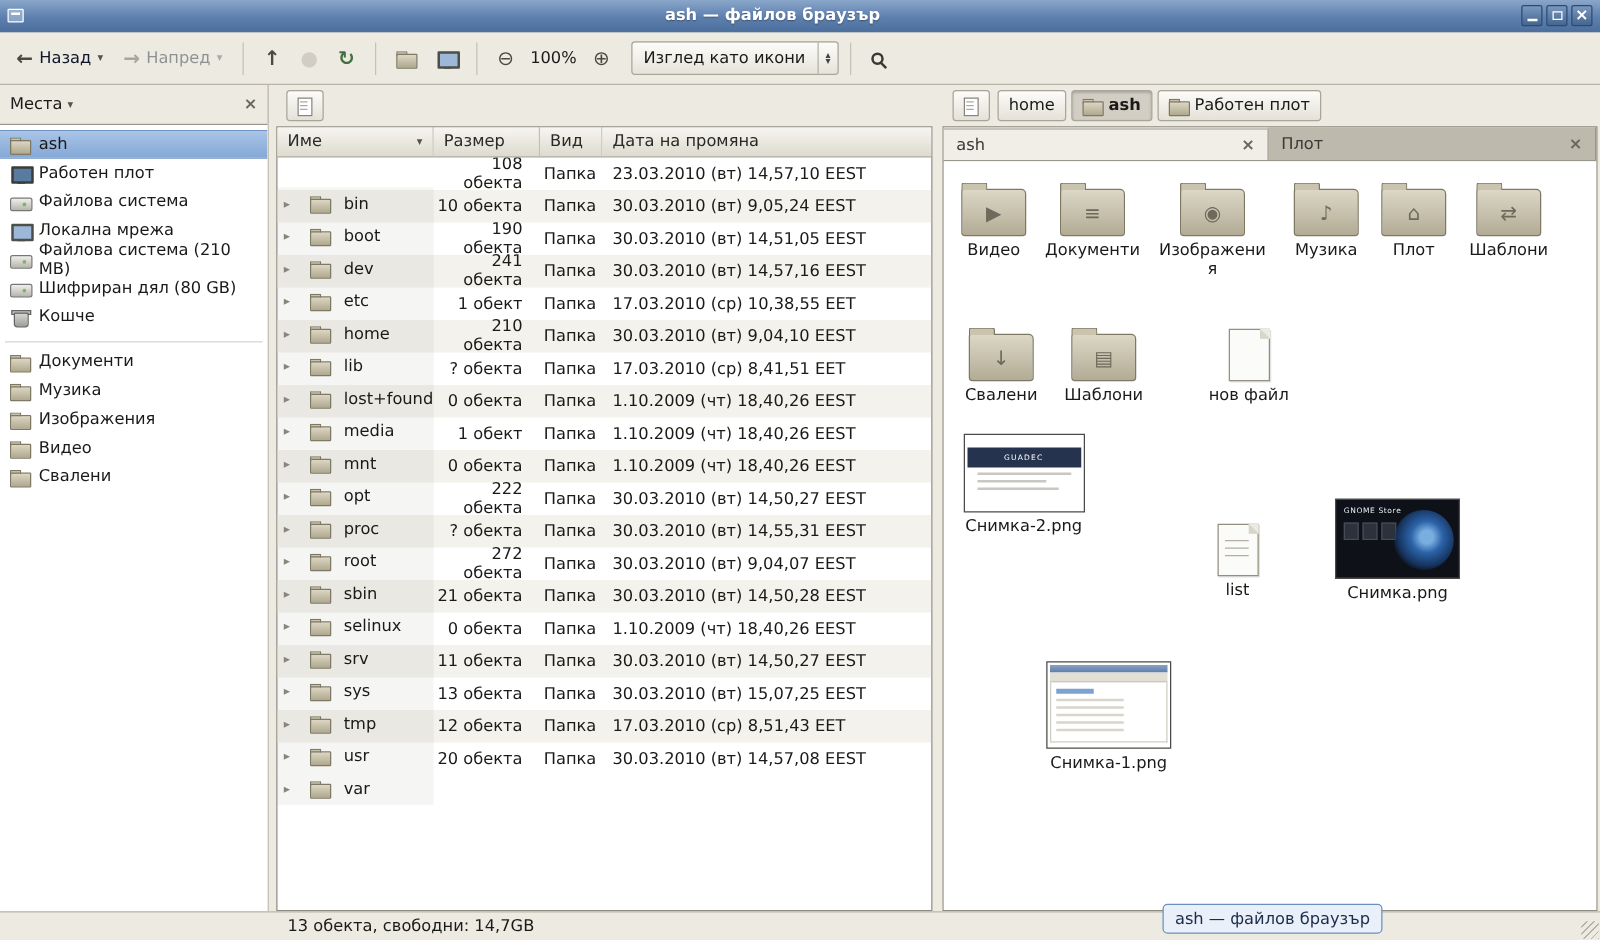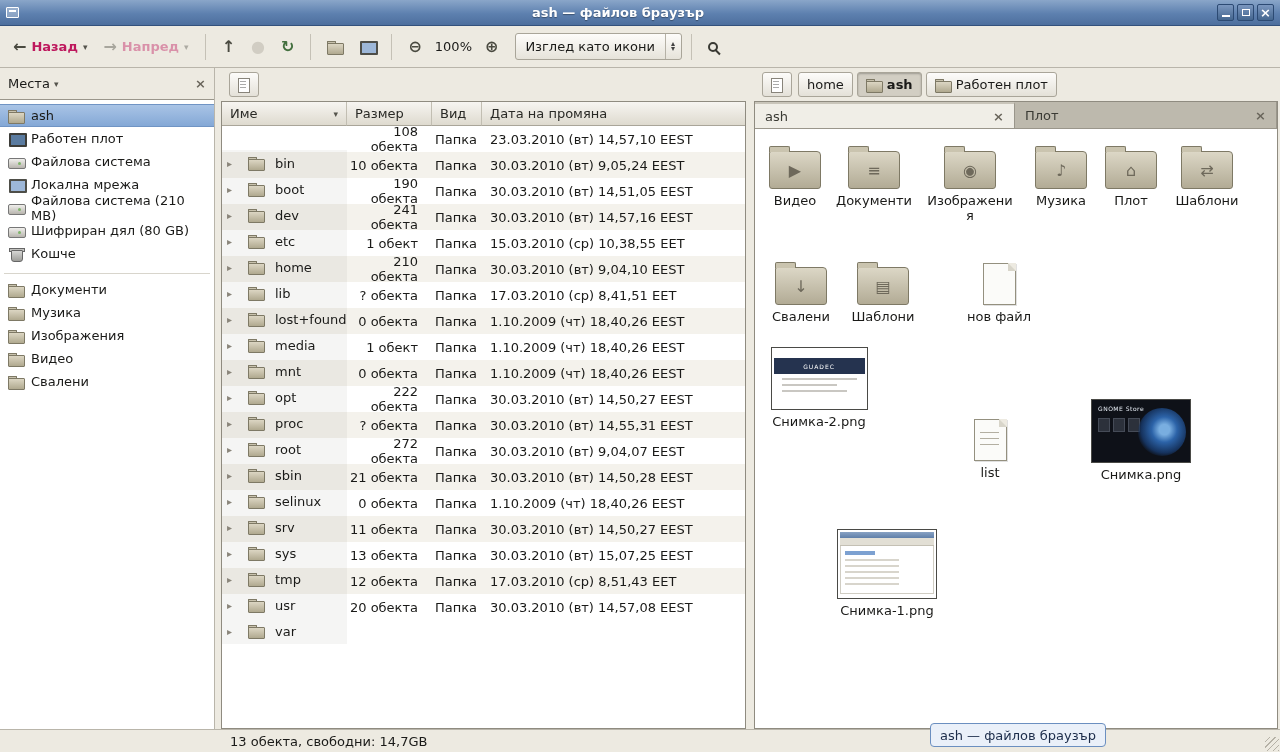--- a/index.html
+++ b/index.html
@@ -22,21 +22,21 @@
   .i-max { width:8px; height:7px; border:1px solid #fff; }
   .i-close::before { content:"×"; font-size:13px; font-weight:bold; line-height:1; }
 
   
   .menubar { height:25px; flex:none; display:flex; align-items:center; padding:0 4px; background:#edeae1; }
   .menu-item { padding:3px 9px; }
 
   
   .toolbar { height:42px; flex:none; display:flex; align-items:center; padding:0 6px; gap:2px;
     background:#edeae1; border-bottom:1px solid #b9b5aa; }
-  .tbtn { display:flex; align-items:center; gap:5px; padding:6px 7px; border-radius:3px; color:#be185d;font-weight:bold; }
+  .tbtn { display:flex; align-items:center; gap:5px; padding:6px 7px; border-radius:3px; color:#0f172a; }
   .tbtn.disabled { opacity:.42; }
   .tb-sep { width:1px; height:26px; background:#c5c1b6; margin:0 7px; flex:none; }
   .g { font-size:16px; line-height:1; color:#4a4a40; }
   .g-back::before { content:"←"; font-weight:bold; }
   .g-fwd::before  { content:"→"; font-weight:bold; }
   .g-up::before   { content:"↑"; font-weight:bold; }
   .g-stop::before { content:"●"; color:#aba69a; }
   .g-reload::before { content:"↻"; color:#44703f; font-weight:bold; }
   .g-zoomout::before { content:"⊖"; }
   .g-zoomin::before  { content:"⊕"; }
@@ -361,21 +361,21 @@
     <div class="c-date">30.03.2010 (вт) 14,57,16 EEST</div>
   </div>
             <div class="trow">
     <div class="c-name">
       <span class="g-exp"></span>
       <span class="ico-slot ico-folder"></span>
       <span>home</span>
     </div>
     <div class="c-size">1 обект</div>
     <div class="c-type">Папка</div>
-    <div class="c-date">15.03.2010 (ср) 10,38,55 EET</div>
+    <div class="c-date">17.03.2010 (ср) 10,38,55 EET</div>
   </div>
             <div class="trow">
     <div class="c-name">
       <span class="g-exp"></span>
       <span class="ico-slot ico-folder"></span>
       <span>lib</span>
     </div>
     <div class="c-size">210 обекта</div>
     <div class="c-type">Папка</div>
     <div class="c-date">30.03.2010 (вт)  9,04,10 EEST</div>
@@ -613,21 +613,21 @@
   </div>
             <div class="grid-item lines" style="left: 203px; top: 284px; width: 64px;">
     <div class="paper">
       <i class="fold"></i>
                 <i class="pl"></i>
                 <i class="pl"></i>
                 <i class="pl"></i>
     </div>
     <div class="gi-label">list</div>
   </div>
-            <div class="grid-item" style="left: 332px; top: 270px; width: 108px;">
+            <div class="grid-item" style="left: 309px; top: 270px; width: 108px;">
     <div class="thumb t-store">
       <div class="ts-caption">GNOME Store</div>
       <div class="ts-row">
                   <i></i>
                   <i></i>
                   <i></i>
                 </div>
       <div class="ts-swirl"></div>
     </div>
     <div class="gi-label">Снимка.png</div>

